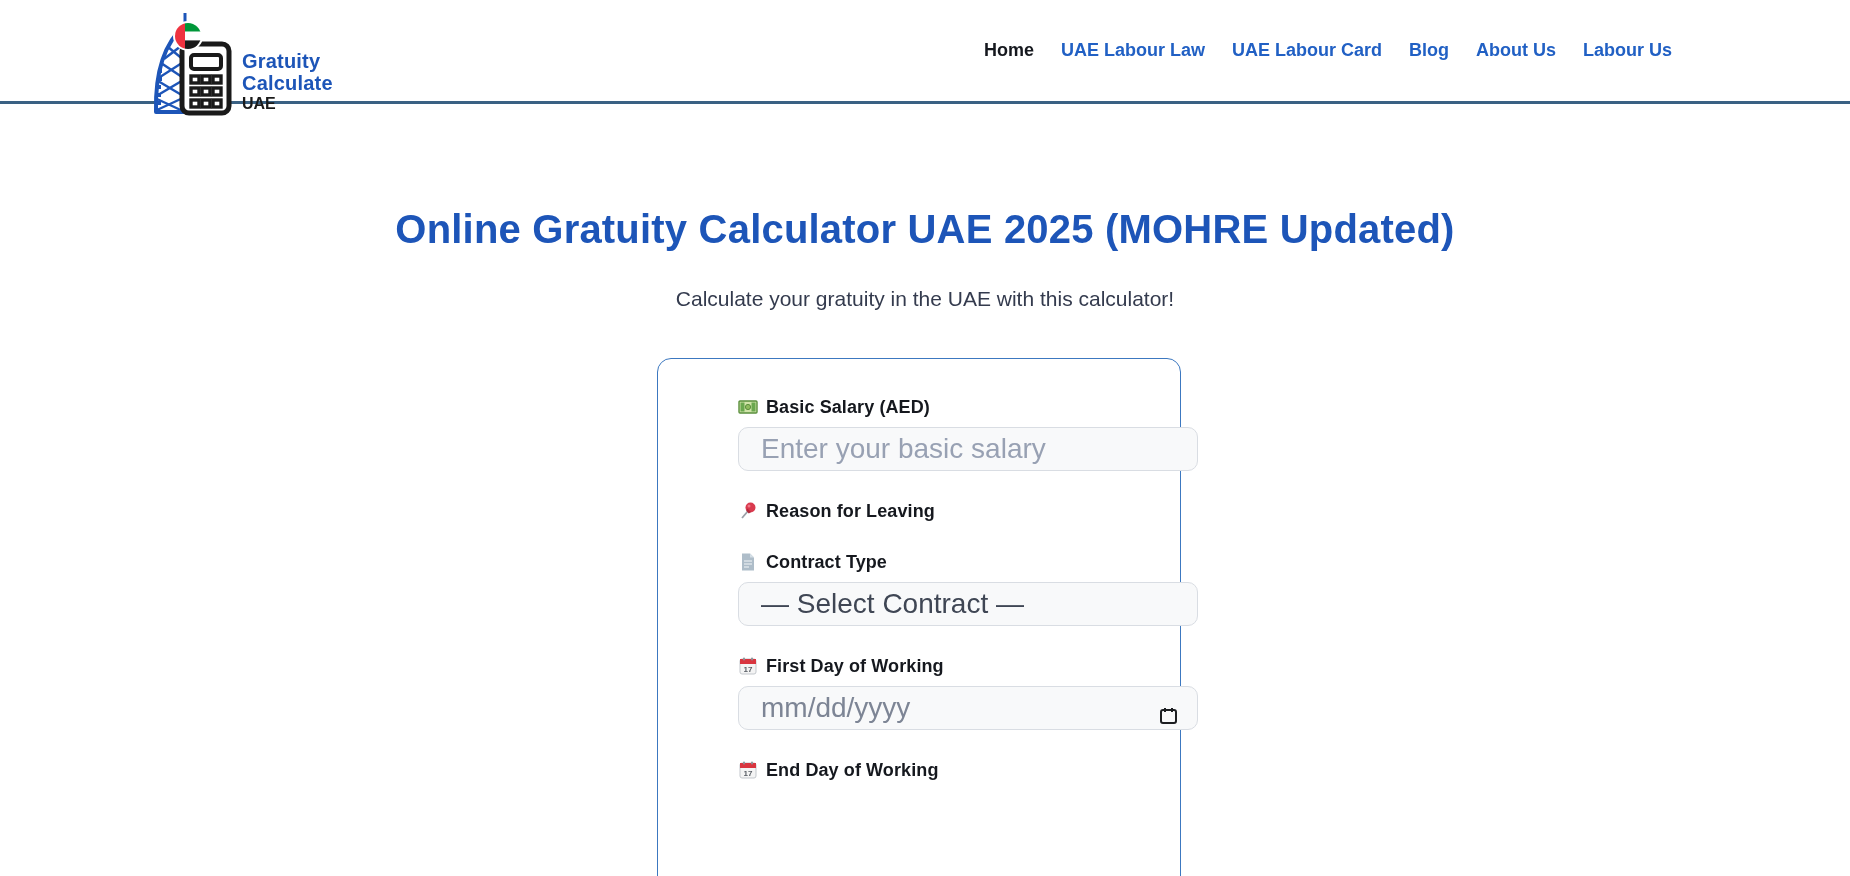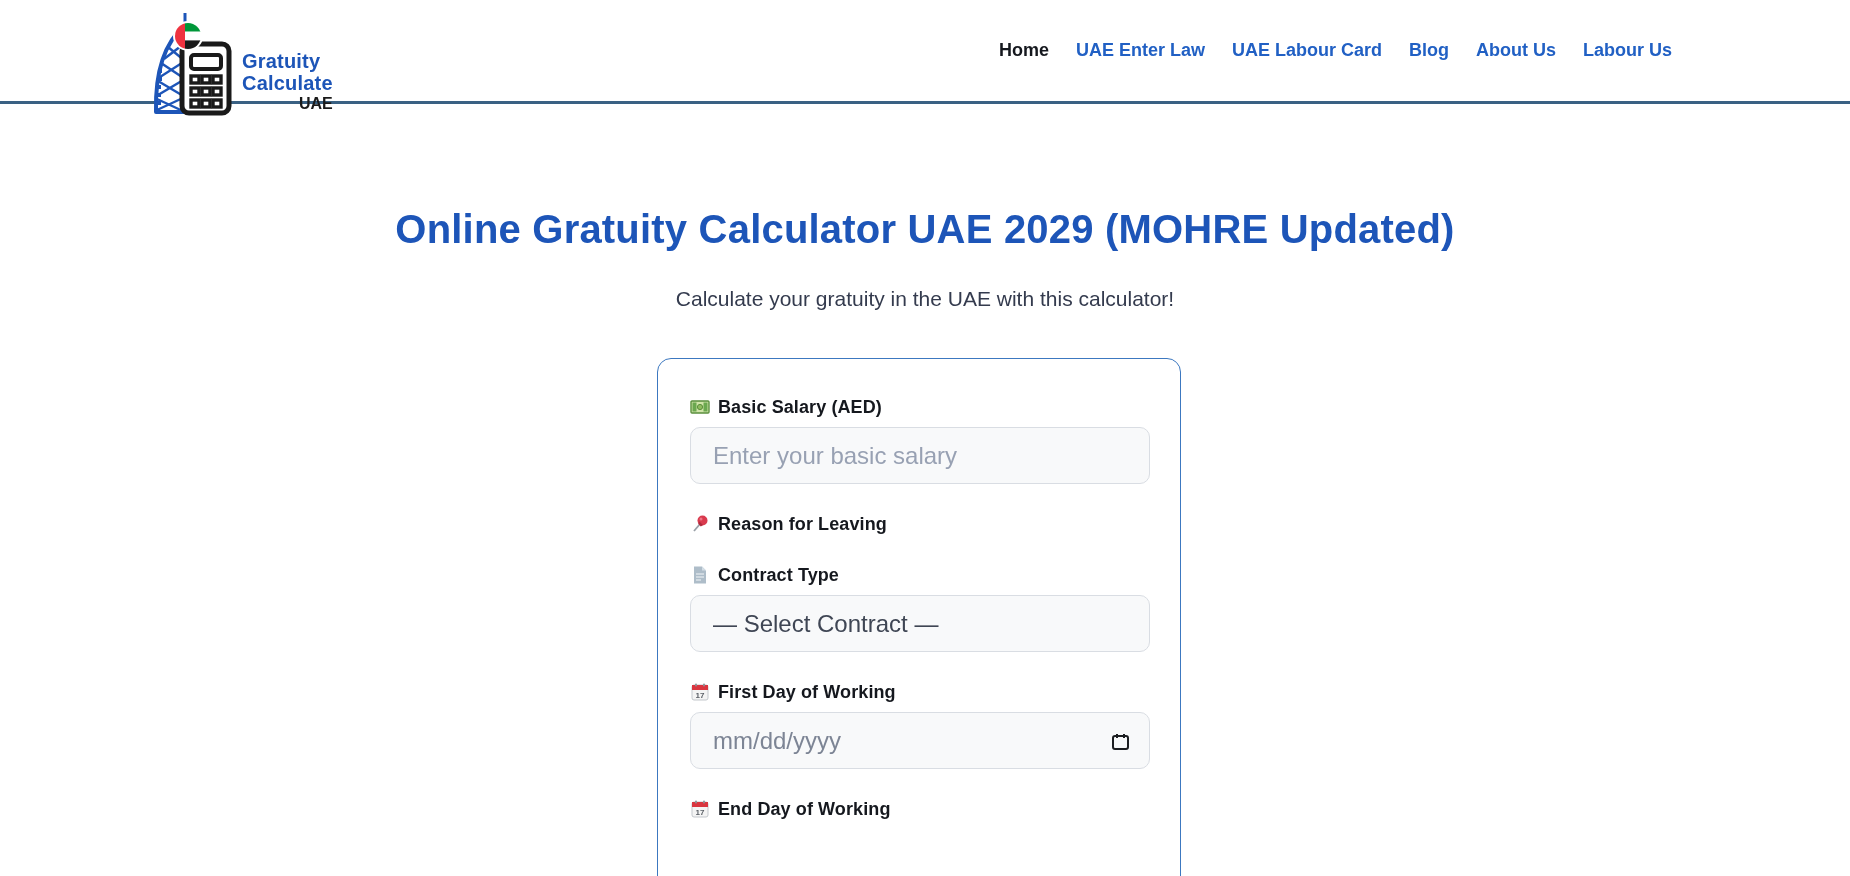--- a/index.html
+++ b/index.html
@@ -10,21 +10,21 @@
   .header {
     position:absolute; top:0; left:0; width:1850px; height:104px;
     background:#ffffff; border-bottom:3px solid var(--header-border);
     display:flex; align-items:center; justify-content:space-between;
   }
   .logo { position:absolute; left:148px; top:0; height:117px;
           display:flex; align-items:flex-end; gap:6px; }
   .logo-art { width:88px; height:104px; }
   .logo-text { display:flex; flex-direction:column; padding-bottom:4px; }
   .logo-line { color:var(--accent); font-size:20px; font-weight:700; line-height:1.12; letter-spacing:.2px; }
-  .logo-uae  { color:#1a1a1a; font-size:16px; font-weight:700; line-height:1.15;text-align:right; }
+  .logo-uae  { color:#1a1a1a; font-size:16px; font-weight:700; line-height:1.15; }
 
   .nav { position:absolute; right:178px; top:0; height:101px;
          display:flex; align-items:center; gap:27px; }
   .nav-link { font-size:18px; font-weight:700; color:var(--nav-blue);
               text-decoration:none; cursor:pointer; white-space:nowrap; }
   .nav-link.active { color:#15181e; }
 
   
   .hero-title {
     position:absolute; top:207px; left:0; width:1850px; text-align:center;
@@ -34,31 +34,31 @@
     position:absolute; top:287px; left:0; width:1850px; text-align:center;
     font-size:21px; font-weight:400; color:var(--subtitle);
   }
 
   
   .card {
     position:absolute; left:657px; top:358px; width:524px; height:620px;
     background:#ffffff; border:1px solid var(--card-border); border-radius:14px;
     padding:37px 32px;
   }
-  .field { margin-bottom:29px; }
+  .field { margin-bottom:29px;margin-left:48px; }
   .field-label {
     display:flex; align-items:center; gap:8px; height:22px; margin-bottom:9px;
     font-size:18px; font-weight:700; color:var(--text-dark); letter-spacing:.1px;
   }
   .field-label svg { flex:0 0 auto; }
   .control {
-    position:relative; width:460px; height:57px;
+    position:relative; width:460px; height:44px;
     background:var(--input-bg); border:1px solid var(--input-border);
     border-radius:10px; display:flex; align-items:center; padding:0 22px;
-    font-size:24px;
+    font-size:28px;
   }
   input.control {
     display:block; outline:none; color:#3f4654;
     font-family:"Liberation Sans", sans-serif;
   }
   input.control::placeholder { color:var(--placeholder); opacity:1; }
   .control.select { color:var(--select-text); cursor:pointer; }
   .control.date   { color:var(--date-placeholder); cursor:text; }
   .date-glyph { position:absolute; right:19px; top:19px; }
 </style>
@@ -122,29 +122,29 @@
     </svg>
     <div class="logo-text">
       <span class="logo-line">Gratuity</span>
       <span class="logo-line">Calculate</span>
       <span class="logo-uae">UAE</span>
     </div>
   </div>
 
   <nav class="nav">
     <a class="nav-link active">Home</a>
-    <a class="nav-link">UAE Enter Law</a>
+    <a class="nav-link">UAE Labour Law</a>
     <a class="nav-link">UAE Labour Card</a>
     <a class="nav-link">Blog</a>
     <a class="nav-link">About Us</a>
     <a class="nav-link">Labour Us</a>
   </nav>
 </div>
 
-<h1 class="hero-title">Online Gratuity Calculator UAE 2029 (MOHRE Updated)</h1>
+<h1 class="hero-title">Online Gratuity Calculator UAE 2025 (MOHRE Updated)</h1>
 <p class="hero-subtitle">Calculate your gratuity in the UAE with this calculator!</p>
 
 <div class="card">
 
   <div class="field">
     <div class="field-label">
       <svg width="20" height="20" viewBox="0 0 20 20">
         <rect x="1" y="4" width="18" height="12" rx="1" fill="#cfe3a8" stroke="#5a8f3c" stroke-width="1.4"></rect>
         <rect x="2.5" y="5.5" width="4" height="9" fill="#6aa84f"></rect>
         <rect x="13.5" y="5.5" width="4" height="9" fill="#6aa84f"></rect>

